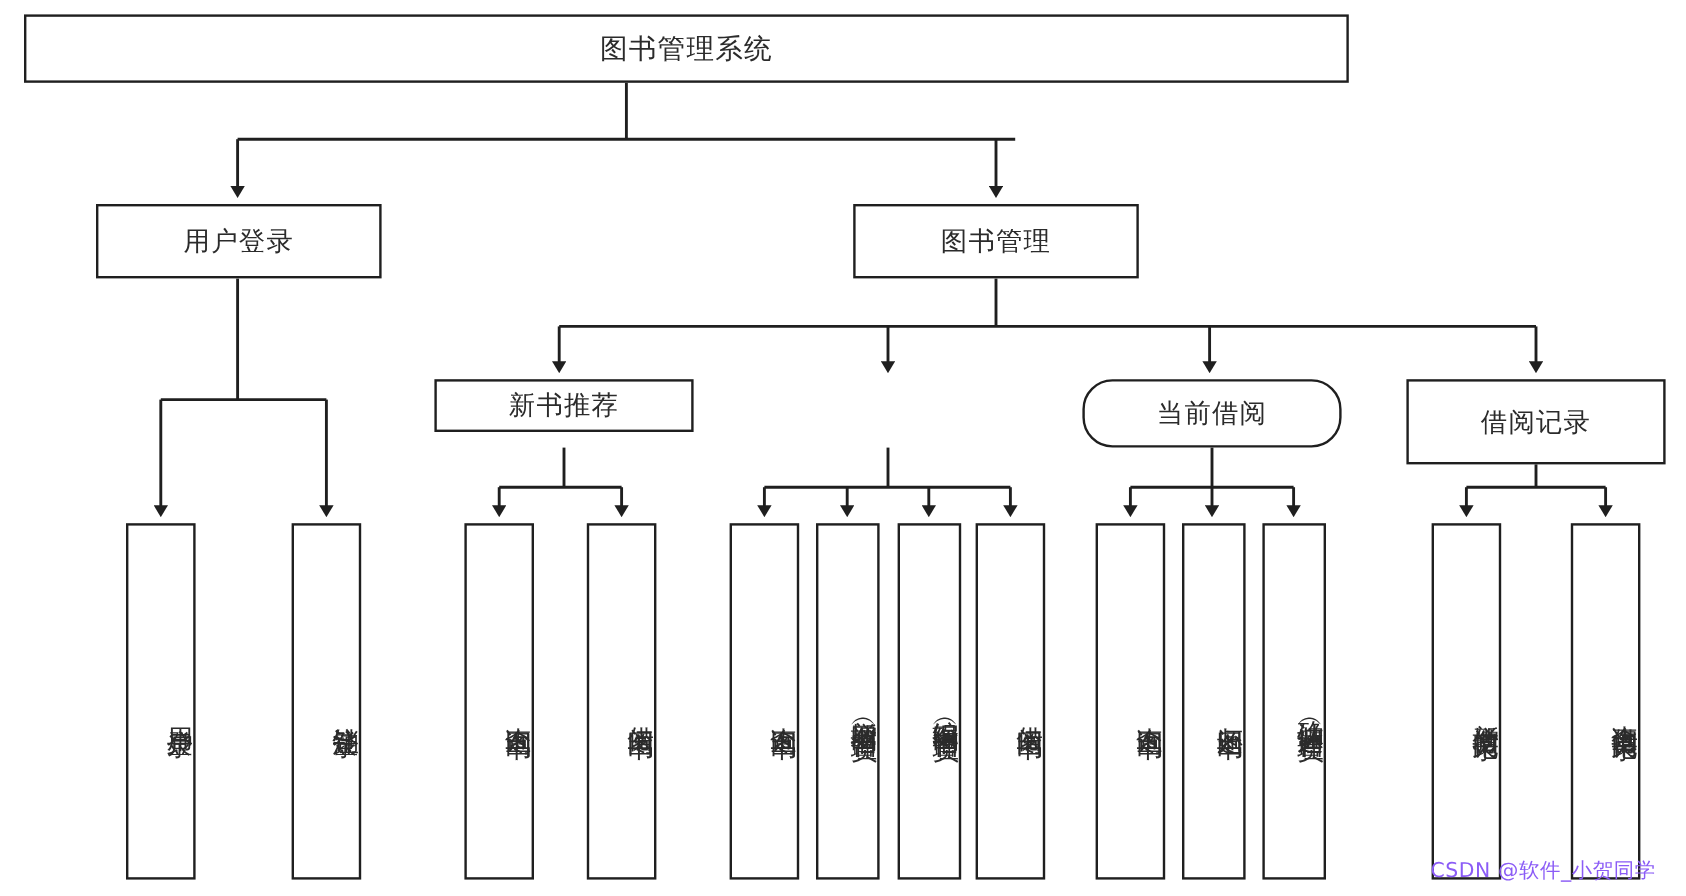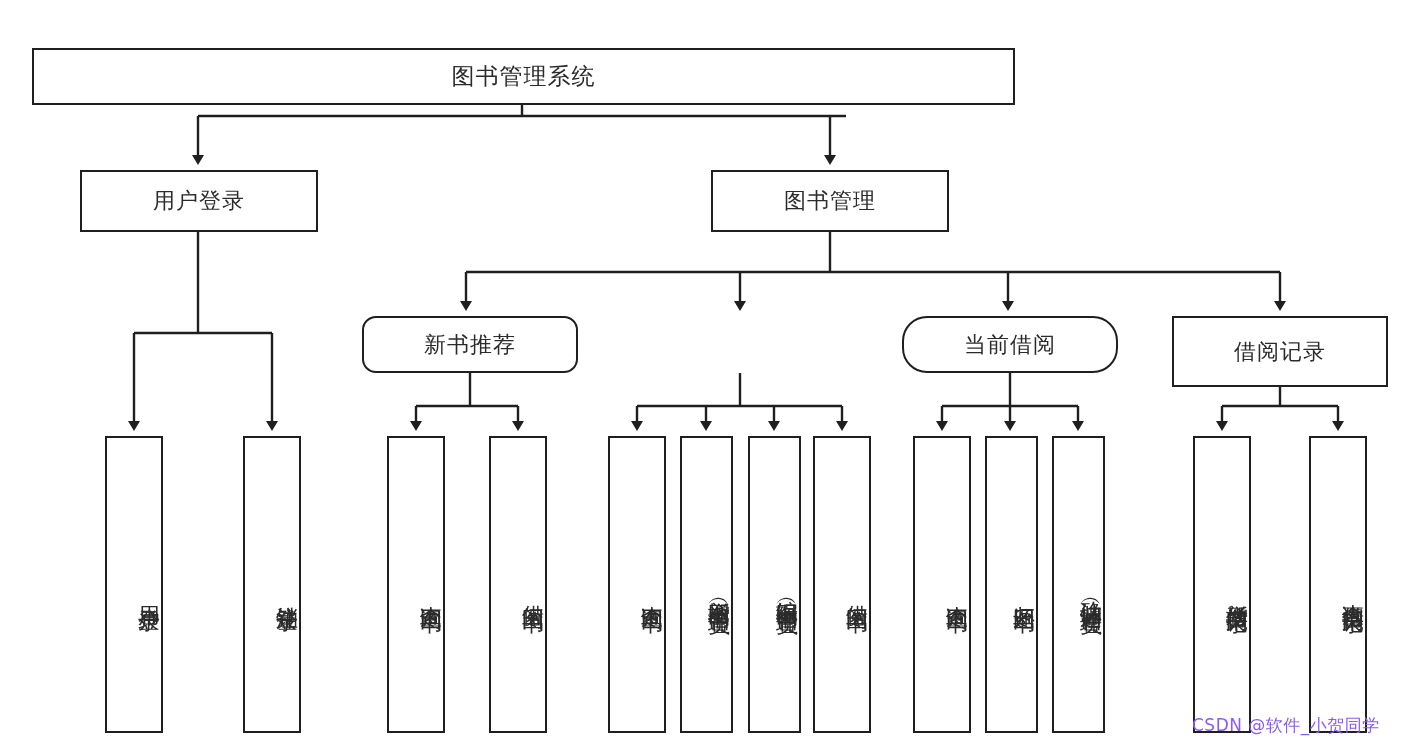--- a/index.html
+++ b/index.html
@@ -107,26 +107,26 @@
       <path d="M1010,406 L1010,422" marker-end="url(#arrow)"></path>
       <path d="M1078,406 L1078,422" marker-end="url(#arrow)"></path>
 
       <path d="M1280,373 L1280,406"></path>
       <path d="M1222,406 L1338,406"></path>
       <path d="M1222,406 L1222,422" marker-end="url(#arrow)"></path>
       <path d="M1338,406 L1338,422" marker-end="url(#arrow)"></path>
     </g>
   </svg>
 
-  <div class="node horiz root" style="left:32px; top:12px; width:983px; height:57px;margin-top:36px;">图书管理系统</div>
+  <div class="node horiz root" style="left:20px; top:12px; width:1104px; height:57px;">图书管理系统</div>
 
   <div class="node horiz" style="left:80px; top:170px; width:238px; height:62px;">用户登录</div>
   <div class="node horiz" style="left:711px; top:170px; width:238px; height:62px;">图书管理</div>
 
-  <div class="node horiz" style="left:362px; top:316px; width:216px; height:57px;border-radius:14px;">新书推荐</div>
+  <div class="node horiz" style="left:362px; top:316px; width:216px; height:44px;">新书推荐</div>
   <div class="node horiz" style="left:902px; top:316px; width:216px; height:57px;border-radius:25px;">当前借阅</div>
   <div class="node horiz" style="left:1172px; top:316px; width:216px; height:71px;">借阅记录</div>
 
   <div class="node vert" style="left:105px; top:436px; width:58px; height:297px;">用户登录</div>
   <div class="node vert" style="left:243px; top:436px; width:58px; height:297px;">注销登录</div>
 
   <div class="node vert" style="left:387px; top:436px; width:58px; height:297px;">查询图书</div>
   <div class="node vert" style="left:489px; top:436px; width:58px; height:297px;">借阅图书</div>
 
   <div class="node vert" style="left:608px; top:436px; width:58px; height:297px;">查询图书</div>

